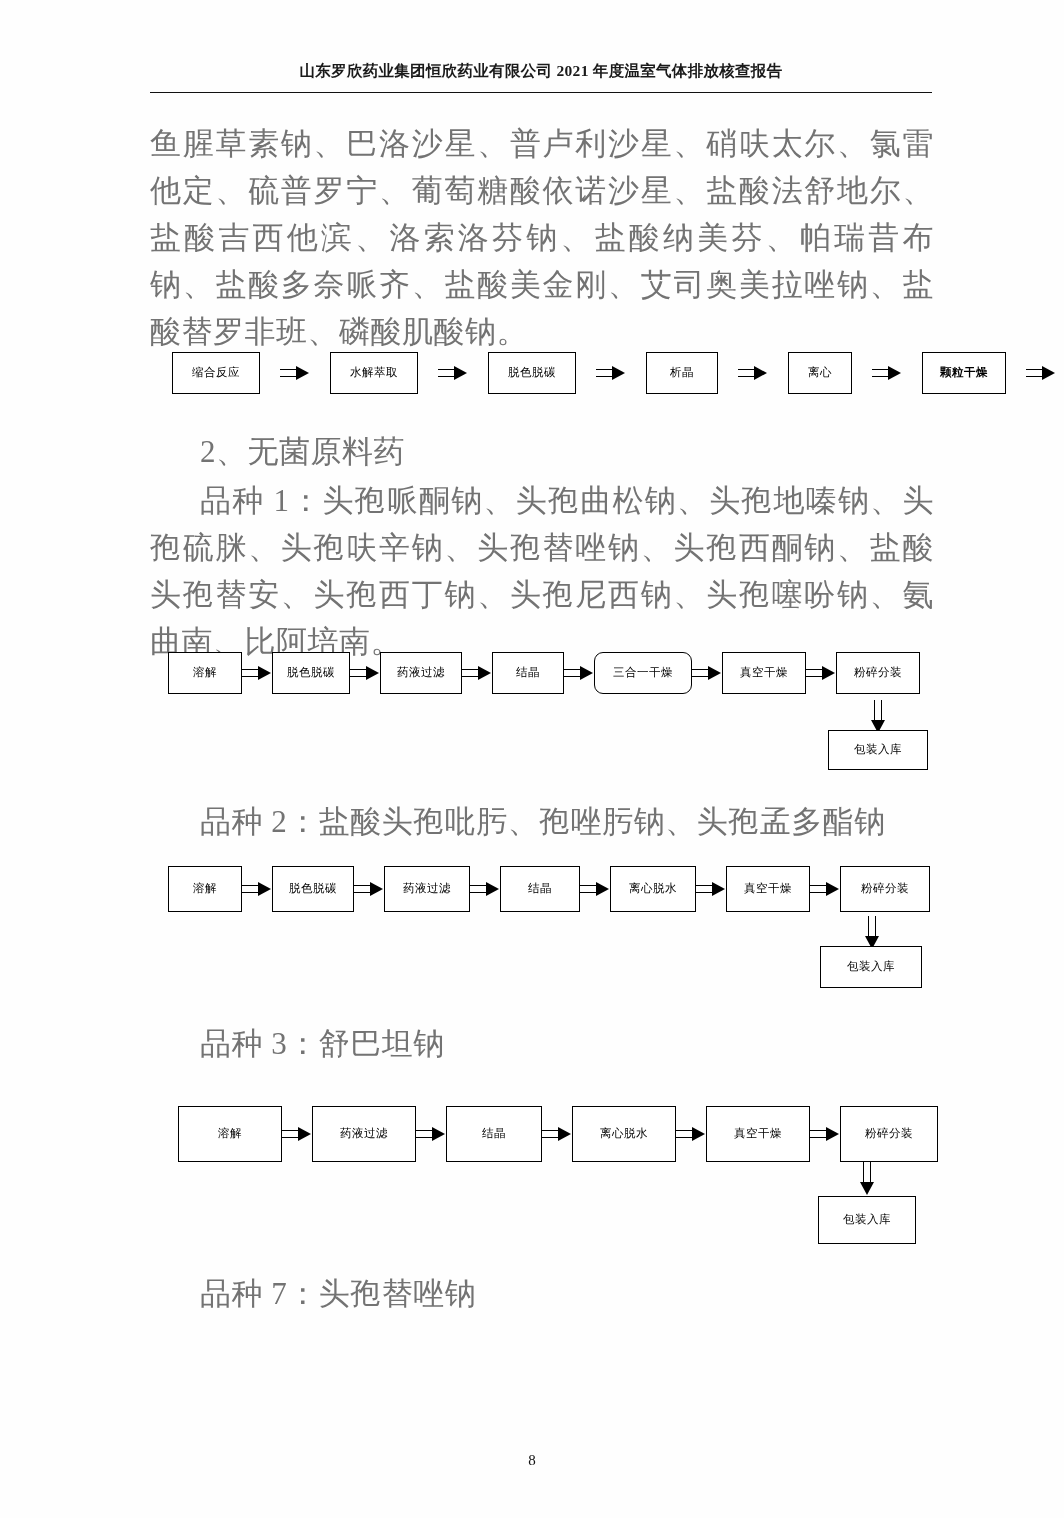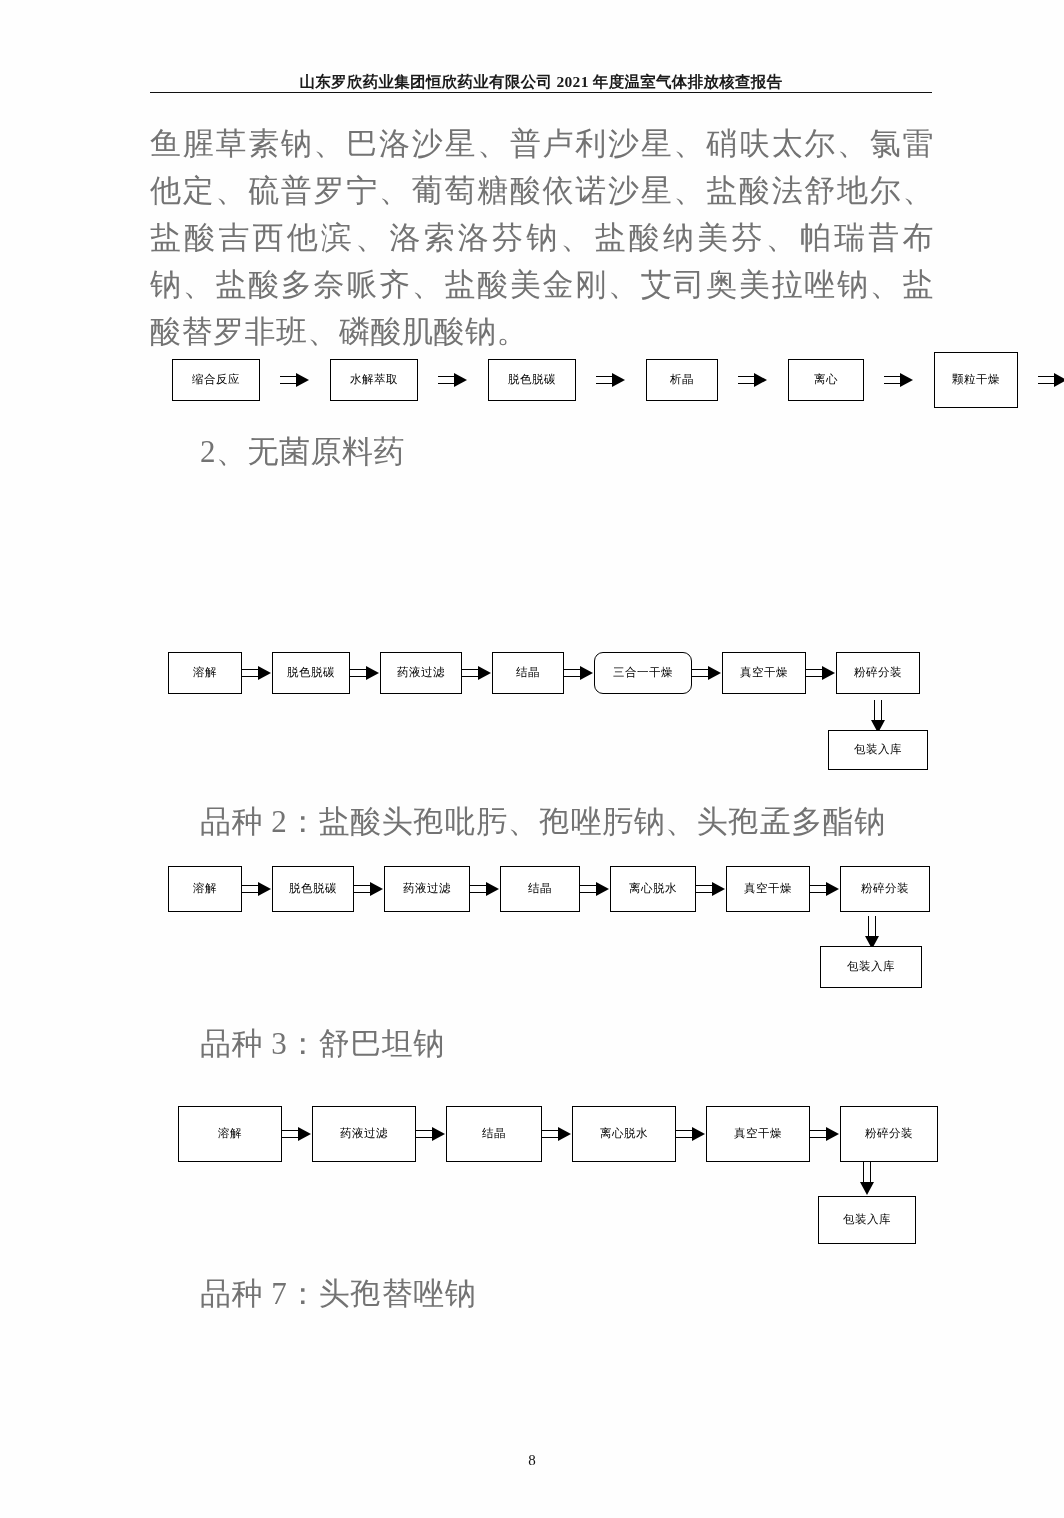--- a/index.html
+++ b/index.html
@@ -21,21 +21,20 @@
     width: 1064px;
     height: 1518px;
     background: #fefefe;
   }
   .header-wrap {
     position: absolute;
     left: 150px;
     top: 62px;
     width: 782px;
     text-align: center;
-    margin-top: 11px;
   }
   .header-title {
     font-size: 15.5px;
     font-weight: bold;
     letter-spacing: 0.3px;
     line-height: 1.2;
     color: #1a1a1a;
   }
   .header-rule {
     position: absolute;
@@ -161,35 +160,36 @@
     <div class="node" style="width:88px;height:42px;">脱色脱碳</div>
     <div class="arrow">
         <div class="shaft"></div>
         <div class="head"></div>
       </div>
     <div class="node" style="width:72px;height:42px;">析晶</div>
     <div class="arrow">
         <div class="shaft"></div>
         <div class="head"></div>
       </div>
-    <div class="node" style="width:76px;height:42px;">离心</div>
-    <div class="arrow">
-        <div class="shaft"></div>
-        <div class="head"></div>
-      </div>
-    <div class="node" style="width:84px;height:56px;">颗粒干燥</div>
+    <div class="node" style="width:64px;height:42px;">离心</div>
+    <div class="arrow">
+        <div class="shaft"></div>
+        <div class="head"></div>
+      </div>
+    <div class="node" style="width:84px;height:42px;font-weight:bold;">颗粒干燥</div>
     <div class="arrow">
         <div class="shaft"></div>
         <div class="head"></div>
       </div>
     <div class="node" style="width:84px;height:42px;">成品入库</div>
   </div>
 
   <div class="body-text indent" style="top:428px;">2、无菌原料药</div>
 
+  <div class="body-text indent" style="top:477px;">品种 1：头孢哌酮钠、头孢曲松钠、头孢地嗪钠、头孢硫脒、头孢呋辛钠、头孢替唑钠、头孢西酮钠、盐酸头孢替安、头孢西丁钠、头孢尼西钠、头孢噻吩钠、氨曲南、比阿培南。</div>
 
   <div class="flow" style="left:168px; top:652px;">
     <div class="node" style="width:74px;height:42px;">溶解</div>
     <div class="arrow">
         <div class="shaft"></div>
         <div class="head"></div>
       </div>
     <div class="node" style="width:78px;height:42px;">脱色脱碳</div>
     <div class="arrow">
         <div class="shaft"></div>

